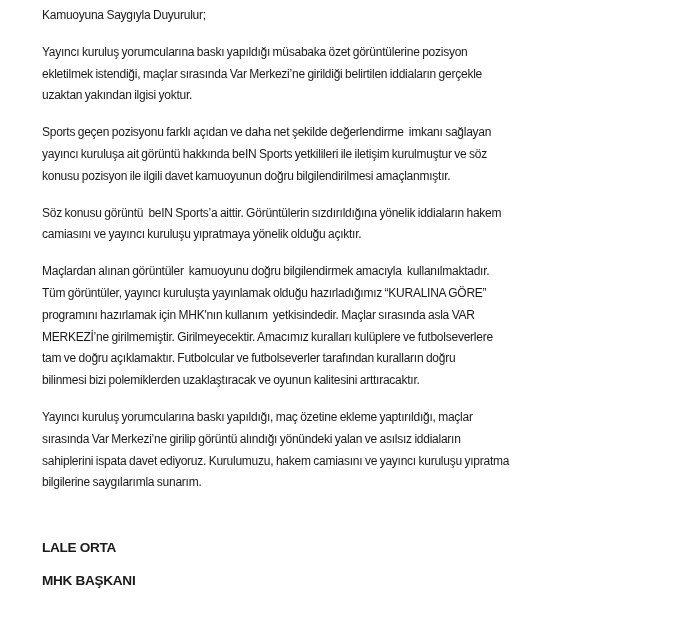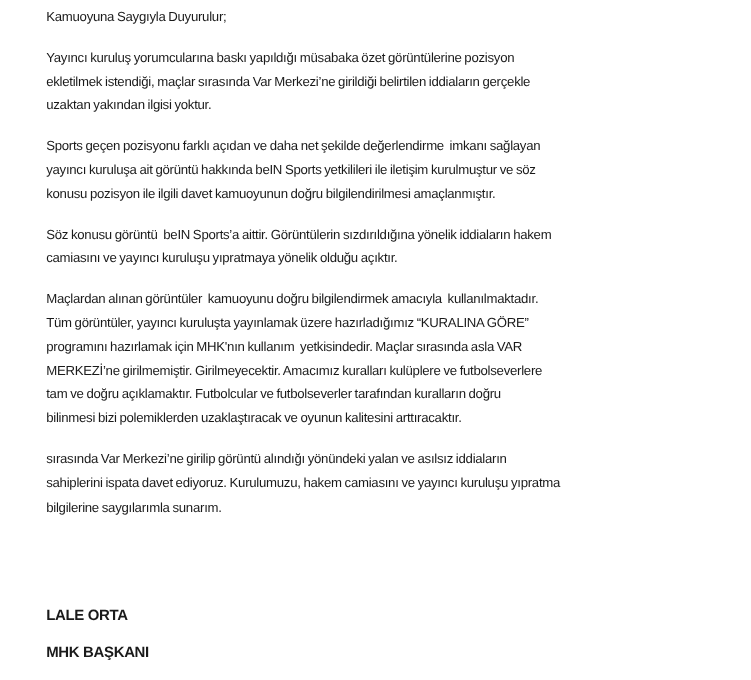--- a/index.html
+++ b/index.html
@@ -41,21 +41,20 @@
       top: 537px;
     }
     .sig-line {
       display: block;
       white-space: pre;
       font-weight: bold;
       font-size: 13.6px;
       line-height: 21px;
       letter-spacing: -0.3px;
       margin-bottom: 12px;
-      margin-top: 12px;
     }
   </style>
 </head>
 <body>
 
 <div class="doc">
   <div class="para greeting">
     <span class="line">Kamuoyuna Saygıyla Duyurulur;</span>
   </div>
 
@@ -71,28 +70,29 @@
     <span class="line">konusu pozisyon ile ilgili davet kamuoyunun doğru bilgilendirilmesi amaçlanmıştır.</span>
   </div>
 
   <div class="para">
     <span class="line">Söz konusu görüntü  beIN Sports’a aittir. Görüntülerin sızdırıldığına yönelik iddiaların hakem</span>
     <span class="line">camiasını ve yayıncı kuruluşu yıpratmaya yönelik olduğu açıktır.</span>
   </div>
 
   <div class="para">
     <span class="line">Maçlardan alınan görüntüler  kamuoyunu doğru bilgilendirmek amacıyla  kullanılmaktadır.</span>
-    <span class="line">Tüm görüntüler, yayıncı kuruluşta yayınlamak üzere hazırladığımız “KURALINA GÖRE”</span>
+    <span class="line">Tüm görüntüler, yayıncı kuruluşta yayınlamak olduğu hazırladığımız “KURALINA GÖRE”</span>
     <span class="line">programını hazırlamak için MHK'nın kullanım  yetkisindedir. Maçlar sırasında asla VAR</span>
     <span class="line">MERKEZİ’ne girilmemiştir. Girilmeyecektir. Amacımız kuralları kulüplere ve futbolseverlere</span>
     <span class="line">tam ve doğru açıklamaktır. Futbolcular ve futbolseverler tarafından kuralların doğru</span>
     <span class="line">bilinmesi bizi polemiklerden uzaklaştıracak ve oyunun kalitesini arttıracaktır.</span>
   </div>
 
   <div class="para">
+    <span class="line">Yayıncı kuruluş yorumcularına baskı yapıldığı, maç özetine ekleme yaptırıldığı, maçlar</span>
     <span class="line">sırasında Var Merkezi’ne girilip görüntü alındığı yönündeki yalan ve asılsız iddiaların</span>
     <span class="line">sahiplerini ispata davet ediyoruz. Kurulumuzu, hakem camiasını ve yayıncı kuruluşu yıpratma</span>
     <span class="line">bilgilerine saygılarımla sunarım.</span>
   </div>
 </div>
 
 <div class="signature">
   <span class="sig-line">LALE ORTA</span>
   <span class="sig-line">MHK BAŞKANI</span>
 </div>

